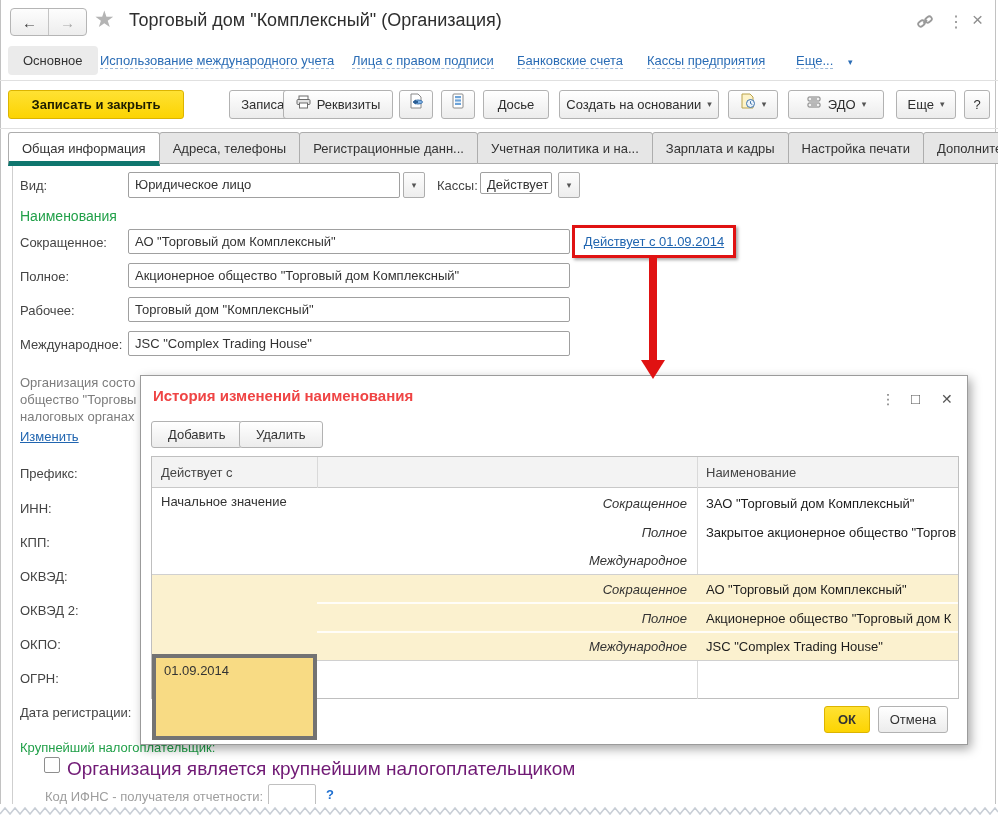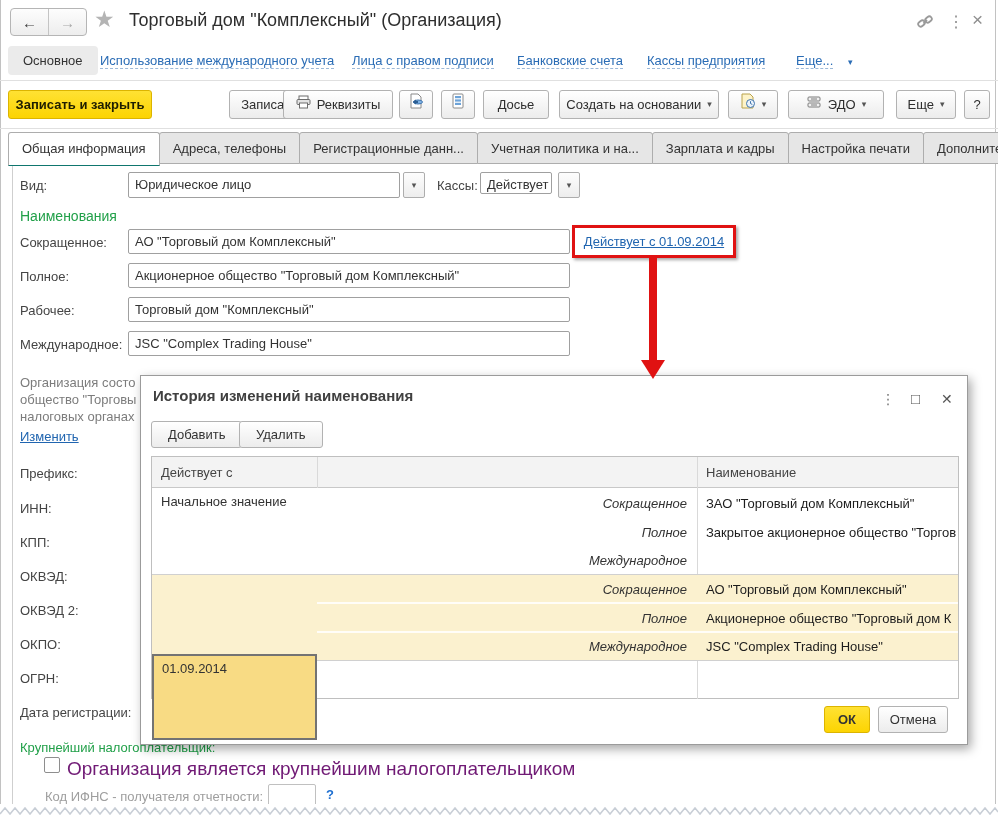--- a/index.html
+++ b/index.html
@@ -28,53 +28,53 @@
 
   
   .btn { position:absolute; top:90px; height:29px; line-height:27px; text-align:center; background:linear-gradient(#ffffff,#ececec); border:1px solid #b2b2b2; border-radius:3px; color:#2e2e2e; cursor:pointer; white-space:nowrap; display:flex; align-items:center; justify-content:center; gap:6px; padding:0 10px; }
   .btn-yellow { background:linear-gradient(#ffe133,#fcd402); border:1px solid #dcb400; font-weight:bold; color:#1e1e00; }
   .caret { font-size:9px; color:#555; }
   .ico { display:inline-block; }
 
   
   .tabs { position:absolute; left:8px; top:132px; display:flex; }
   .tab { height:32px; line-height:31px; padding:0 13px; background:#e6e6e6; border:1px solid #adadad; margin-right:-1px; border-radius:3px 3px 0 0; cursor:pointer; white-space:nowrap; color:#333; }
-  .tab.active { background:#fff; border-bottom:1px solid #0f766e; height:34px; }
+  .tab.active { background:#fff; border-bottom:5px solid #0f766e; height:34px; }
 
   
   .vline { position:absolute; left:12px; top:166px; width:1px; height:644px; background:#cfcfcf; }
   .flabel { position:absolute; color:#444; white-space:nowrap; }
   .input { position:absolute; background:#fff; border:1px solid #a0a0a0; border-radius:2px; padding:0 6px; line-height:23px; white-space:nowrap; overflow:hidden; cursor:text; }
   .dd { position:absolute; width:22px; height:26px; border:1px solid #adadad; border-radius:2px; background:linear-gradient(#fdfdfd,#ededed); text-align:center; line-height:24px; font-size:9px; color:#555; cursor:pointer; }
   .green-h { position:absolute; color:#21a049; white-space:nowrap; }
   .link { color:#2065b0; text-decoration:underline; cursor:pointer; white-space:nowrap; }
 
   .org-note { position:absolute; left:20px; width:121px; overflow:hidden; color:#7c7c7c; line-height:17px; white-space:nowrap; }
 
   
   .red-box { position:absolute; left:572px; top:225px; width:164px; height:33px; border:3px solid #e01212; box-shadow:2px 2px 3px rgba(0,0,0,.35); display:flex; align-items:center; justify-content:center; background:#fff; z-index:70; }
   .red-arrow-bar { position:absolute; left:649px; top:258px; width:8px; height:102px; background:#e01212; z-index:70; }
   .red-arrow-head { position:absolute; left:641px; top:360px; width:0; height:0; border-left:12px solid transparent; border-right:12px solid transparent; border-top:19px solid #e01212; z-index:70; }
 
   
   .modal { position:absolute; left:140px; top:375px; width:828px; height:370px; background:#fff; border:1px solid #9b9b9b; box-shadow:3px 4px 10px rgba(0,0,0,.35); z-index:50; }
-  .modal-title { position:absolute; left:12px; top:11px; font-size:15px; font-weight:600; color:#404040; }
+  .modal-title { position:absolute; left:12px; top:11px; font-size:15px; font-weight:600; color:#ef4444; }
   .m-ico { position:absolute; top:14px; color:#555; text-align:center; cursor:pointer; }
   .m-btn { position:absolute; top:45px; height:27px; line-height:25px; padding:0 16px; background:linear-gradient(#ffffff,#ececec); border:1px solid #b2b2b2; border-radius:3px; cursor:pointer; }
 
   .m-table { position:absolute; left:10px; top:80px; width:808px; height:243px; border:1px solid #bfbfbf; background:#fff; }
   .mt-head { position:absolute; left:0; top:0; width:100%; height:31px; background:#f3f3f3; border-bottom:1px solid #c8c8c8; }
   .mt-hcell { position:absolute; top:0; height:31px; line-height:31px; padding:0 9px; color:#444;text-align:right; }
   .mt-vdiv { position:absolute; top:0; width:1px; background:#d9d9d9; }
   .mt-row { position:absolute; left:0; width:100%; }
   .mt-kind { position:absolute; left:165px; width:380px; text-align:right; padding-right:10px; font-style:italic; color:#333; }
   .mt-val { position:absolute; left:545px; width:261px; padding-left:9px; white-space:nowrap; overflow:hidden; color:#1c1c1c; }
   .mt-date { position:absolute; left:0; width:165px; padding:6px 9px; white-space:nowrap; }
   .grp-yellow { background:#fbf1cf; }
-  .sel-cell { position:absolute; left:0px; top:197px; width:165px; height:86px; background:#f8db84; border:2px solid #737373; padding:5px 8px; z-index:5; }
+  .sel-cell { position:absolute; left:0px; top:197px; width:165px; height:86px; background:#f8db84; border:4px solid #737373; padding:5px 8px; z-index:5; }
   .ysep { position:absolute; left:165px; width:641px; height:2px; background:rgba(255,255,255,.85); }
   .grp-div { position:absolute; left:0; width:100%; height:1px; background:#d0d0d0; }
 
   .m-foot-btn { position:absolute; top:330px; height:27px; line-height:25px; text-align:center; border-radius:3px; cursor:pointer; }
   .ok-btn { left:683px; width:46px; background:linear-gradient(#ffe133,#fcd402); border:1px solid #dcb400; font-weight:bold; }
   .cancel-btn { left:737px; width:70px; background:linear-gradient(#ffffff,#ececec); border:1px solid #b2b2b2; }
 
   
   .checkbox { position:absolute; left:44px; top:757px; width:16px; height:16px; background:#fff; border:1px solid #8e8e8e; border-radius:2px; cursor:pointer; }
   .torn { position:absolute; left:0; top:804px; width:998px; height:21px; background:#fff; }
@@ -111,21 +111,21 @@
 
   <div class="nav-chip">Основное</div>
   <a class="nav-link" style="left:100px;">Использование международного учета</a>
   <a class="nav-link" style="left:352px;">Лица с правом подписи</a>
   <a class="nav-link" style="left:517px;">Банковские счета</a>
   <a class="nav-link" style="left:647px;">Кассы предприятия</a>
   <a class="nav-link" style="left:796px;">Еще...</a>
   <span class="nav-more-arrow" style="left:848px;">▾</span>
   <div class="hr-line" style="top:80px;"></div>
 
-  <div class="btn btn-yellow" style="left:8px; width:144px;">
+  <div class="btn btn-yellow" style="left:8px; width:176px;">
       <span>Записать и закрыть</span>
     </div>
   <div class="btn" style="left:193px; width:80px;margin-left:36px;">
       <span>Записать</span>
     </div>
   <div class="btn" style="left:283px; width:110px;">
     <span class="ico"><svg width="15" height="14" viewBox="0 0 15 14">
           <rect x="3" y="1" width="9" height="3.5" fill="#fff" stroke="#6d6d6d"></rect>
           <rect x="1" y="4.5" width="13" height="5" rx="1" fill="#e3e3e3" stroke="#6d6d6d"></rect>
           <rect x="3.5" y="8" width="8" height="5" fill="#fff" stroke="#6d6d6d"></rect>

